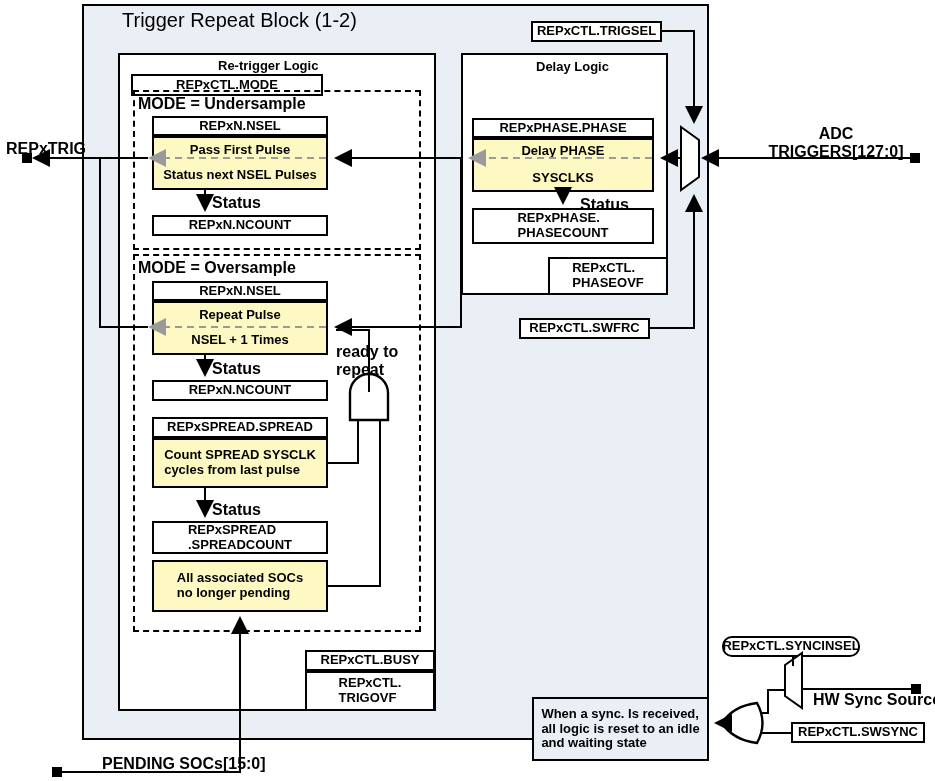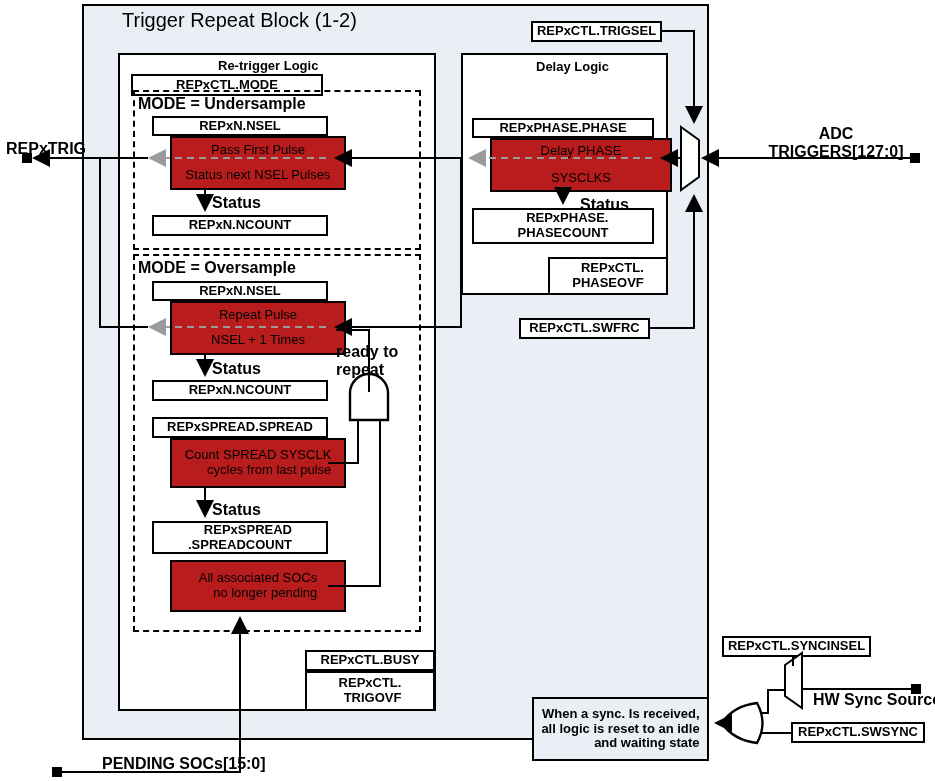--- a/index.html
+++ b/index.html
@@ -1,32 +1,32 @@
 <!DOCTYPE html>
 <html><head>
 <meta charset="utf-8">
 <style>
   html,body{margin:0;padding:0;background:#ffffff;}
   body{width:935px;height:781px;position:relative;overflow:hidden;
        font-family:"Liberation Sans","DejaVu Sans",sans-serif;color:#000;}
   #stage{position:absolute;left:0;top:0;width:935px;height:781px;}
 
   .box{position:absolute;box-sizing:border-box;display:flex;align-items:center;
-       justify-content:center;text-align:right;line-height:1.12;}
+       justify-content:center;text-align:left;line-height:1.12;}
 
   
   .outer{background:#eaeef5;border:2px solid #000;}
   
   .white{background:#ffffff;border:2px solid #000;}
   
   .dashed{background:transparent;border:2px dashed #000;}
   
   .reg{background:#ffffff;border:2px solid #000;font-size:13px;font-weight:bold;}
   
-  .gray{background:#b91c1c;border:2px solid #000;font-size:13px;font-weight:normal;margin-left:18px;}
+  .gray{background:#fef9c3;border:2px solid #000;font-size:13px;font-weight:bold;}
   
   .note{background:#eaeef5;border:2px solid #000;font-size:13px;font-weight:bold;}
 
   .lbl{position:absolute;font-size:16px;font-weight:bold;text-align:center;
        line-height:1.15;white-space:pre;}
   .title{position:absolute;font-size:20px;font-weight:normal;}
   .sub{position:absolute;font-size:13px;font-weight:bold;}
 
   svg.wires{position:absolute;left:0;top:0;width:935px;height:781px;
             pointer-events:none;overflow:visible;}
@@ -105,21 +105,21 @@
   <div class="box reg" style="left:519px;top:318px;width:131px;height:21px;">REPxCTL.SWFRC</div>
 
   <div class="lbl" style="left:756px;top:125px;width:160px;">ADC
 TRIGGERS[127:0]</div>
   <div class="lbl" style="left:6px;top:140px;">REPxTRIG</div>
   <div class="lbl" style="left:102px;top:755px;">PENDING SOCs[15:0]</div>
 
   <div class="box note" style="left:532px;top:697px;width:177px;height:64px;white-space:pre-line;">When a sync. Is received,
 all logic is reset to an idle
 and waiting state</div>
-  <div class="box reg" style="left:722px;top:636px;width:149px;height:21px;">REPxCTL.SYNCINSEL</div>
+  <div class="box reg" style="left:722px;top:636px;width:138px;height:21px;border-radius:10px;">REPxCTL.SYNCINSEL</div>
   <div class="box reg" style="left:791px;top:722px;width:134px;height:21px;">REPxCTL.SWSYNC</div>
   <div class="lbl" style="left:813px;top:691px;text-align:left;">HW Sync Sources</div>
 
   <svg class="wires" viewBox="0 0 935 781">
     <defs>
       <marker id="ar" markerWidth="9" markerHeight="9" refX="8" refY="4.5" orient="auto">
         <path d="M0,0 L9,4.5 L0,9 z" fill="#000"></path>
       </marker>
       <marker id="argray" markerWidth="9" markerHeight="9" refX="8" refY="4.5" orient="auto">
         <path d="M0,0 L9,4.5 L0,9 z" fill="#9a9a9a"></path>

